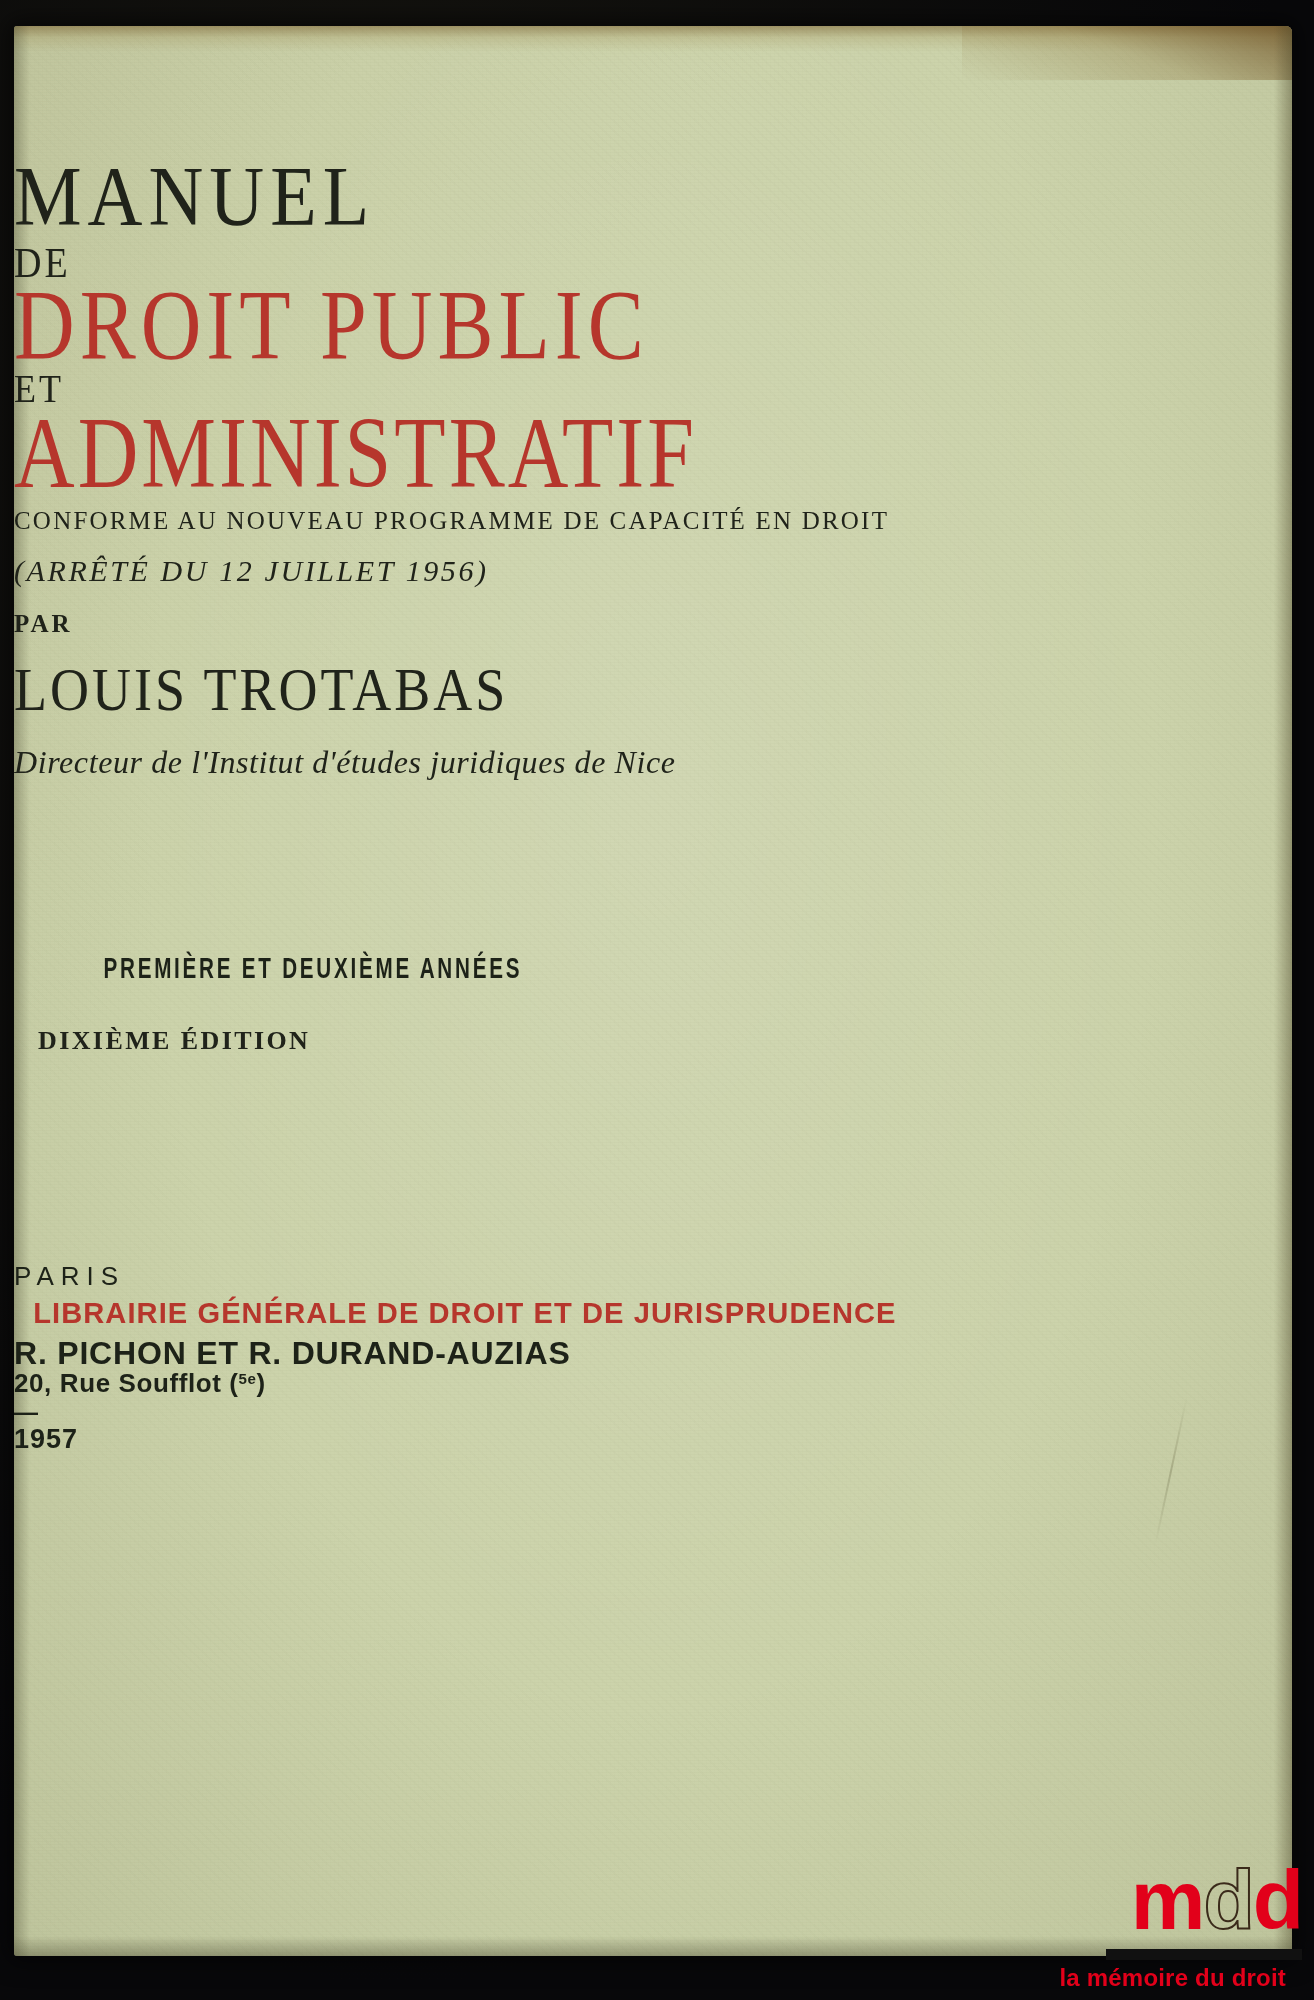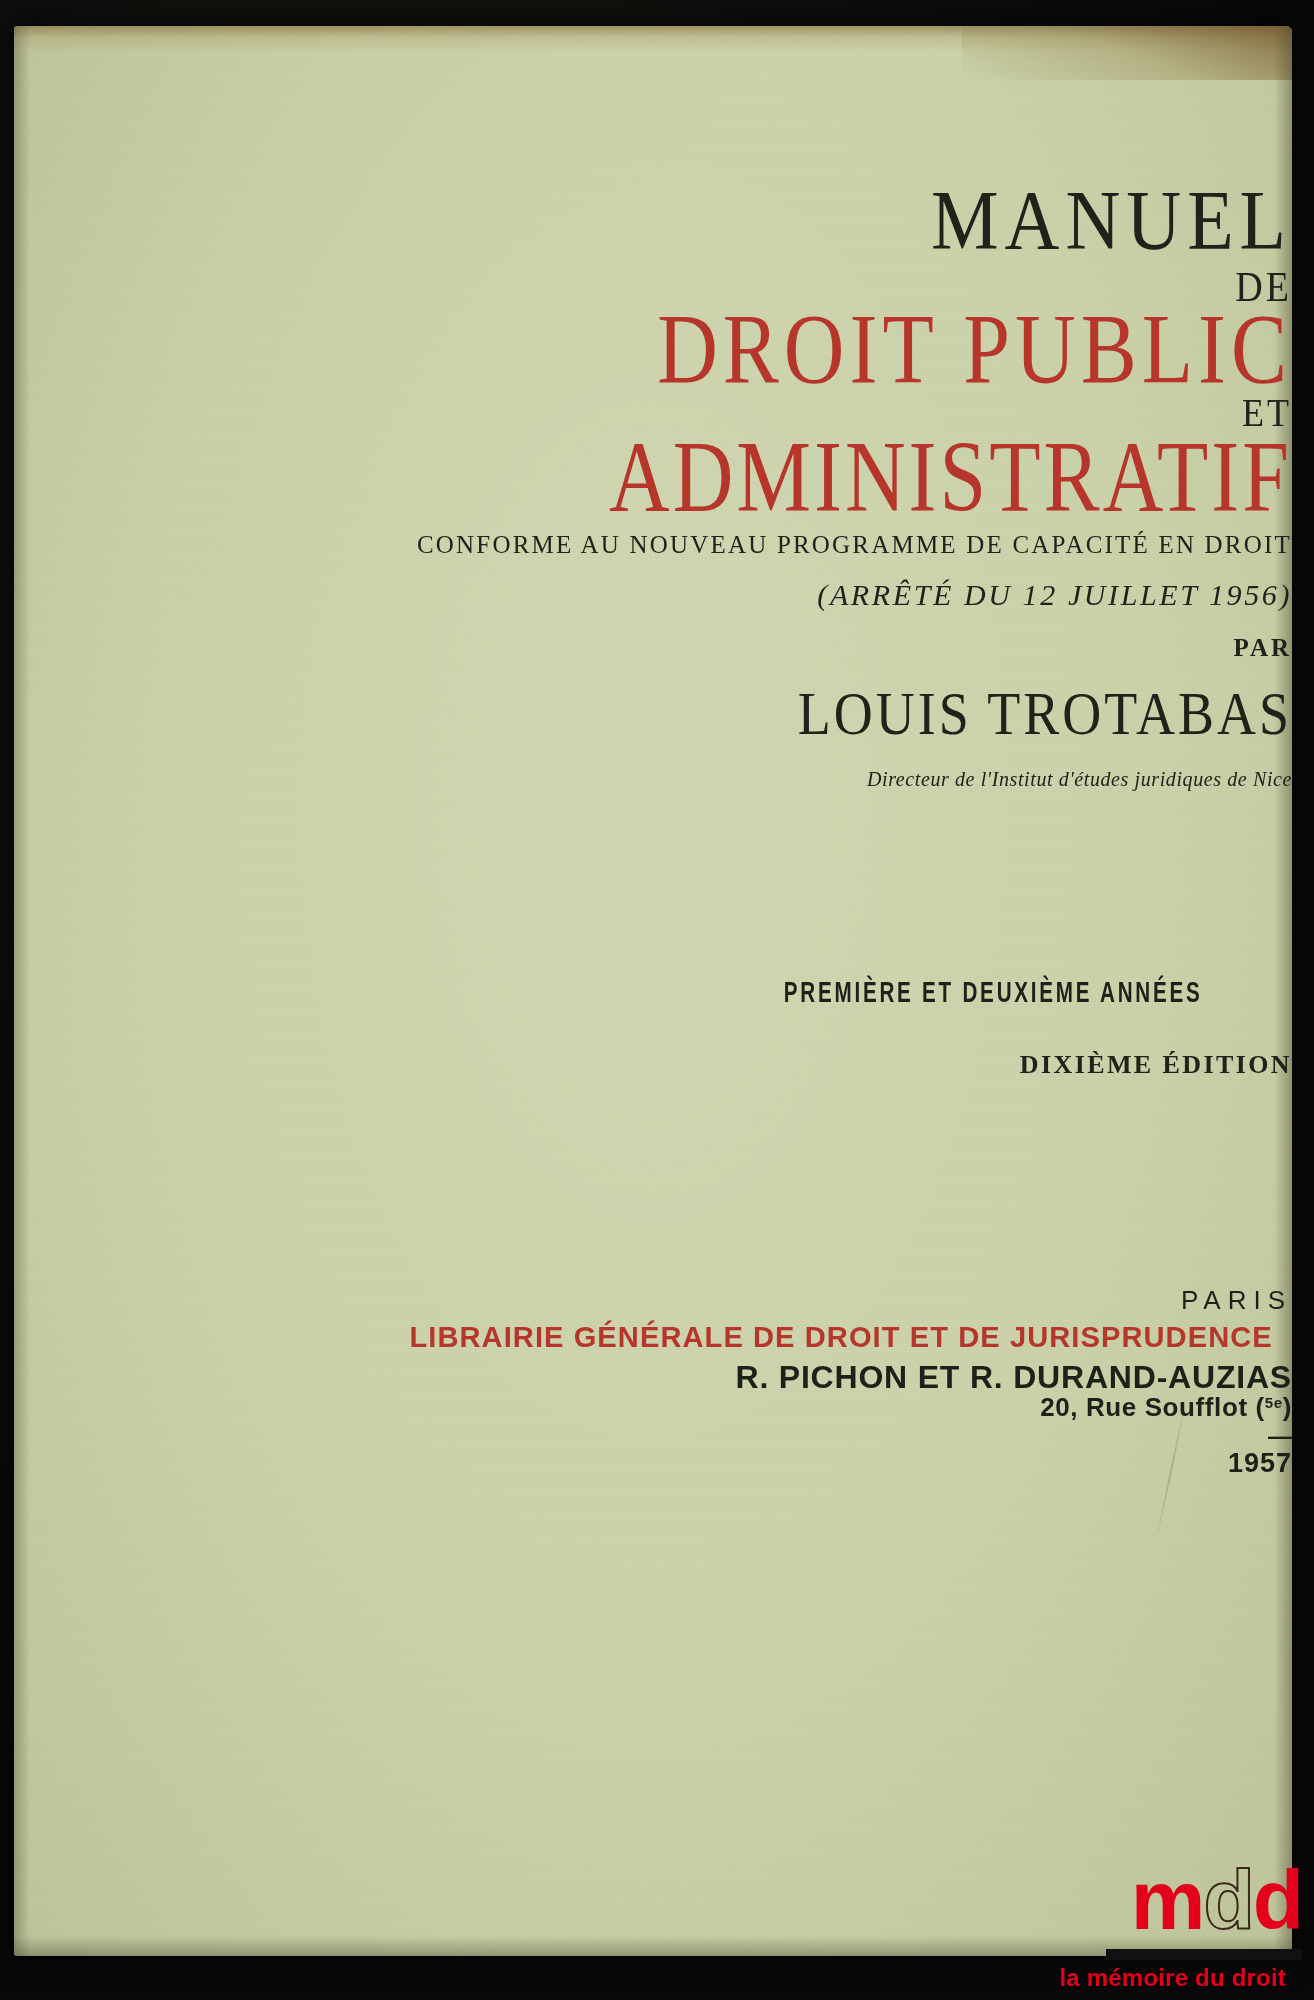--- a/index.html
+++ b/index.html
@@ -92,23 +92,22 @@
     width: 2px; height: 150px;
     background: linear-gradient(180deg, rgba(110,110,75,0.0), rgba(110,110,75,0.35), rgba(110,110,75,0.0));
     transform: rotate(12deg);
     pointer-events: none;
   }
 
   
   #content {
     position: absolute;
     inset: 0;
-    text-align: right;
+    text-align: left;
     color: #1d1f16;
-    margin-top: 24px;
   }
 
   .t-manuel {
     position: absolute;
     top: 127px; left: 0; right: 0;
     font-family: "Liberation Serif", serif;
     font-size: 76px;
     letter-spacing: 6px;
     color: #20231a;
     line-height: 1;
@@ -193,21 +192,21 @@
     position: absolute;
     top: 686px; left: 0; right: 0;
     font-size: 24px;
     font-style: italic;
     letter-spacing: 0.6px;
     color: #20231a;
   }
   .t-cred2 {
     position: absolute;
     top: 718px; left: 0; right: 0;
-    font-size: 20px;
+    font-size: 32px;
     font-style: italic;
     letter-spacing: 0.6px;
     color: #20231a;
   }
 
   
   #capacite-block {
     position: absolute;
     top: 817px;
     left: 50%;
@@ -239,20 +238,21 @@
     color: #1d2218;
     transform: scaleX(0.86) scaleY(1.22);
   }
   .t-edition {
     position: absolute;
     top: 1000px; left: 0; right: 0;
     font-size: 26px;
     font-weight: 700;
     letter-spacing: 2.4px;
     color: #20231a;
+    padding-left: 24px;
   }
 
   
   .t-paris {
     position: absolute;
     top: 1235px; left: 0; right: 0;
     font-family: "Liberation Sans", sans-serif;
     font-weight: 400;
     font-size: 26px;
     letter-spacing: 7px;

